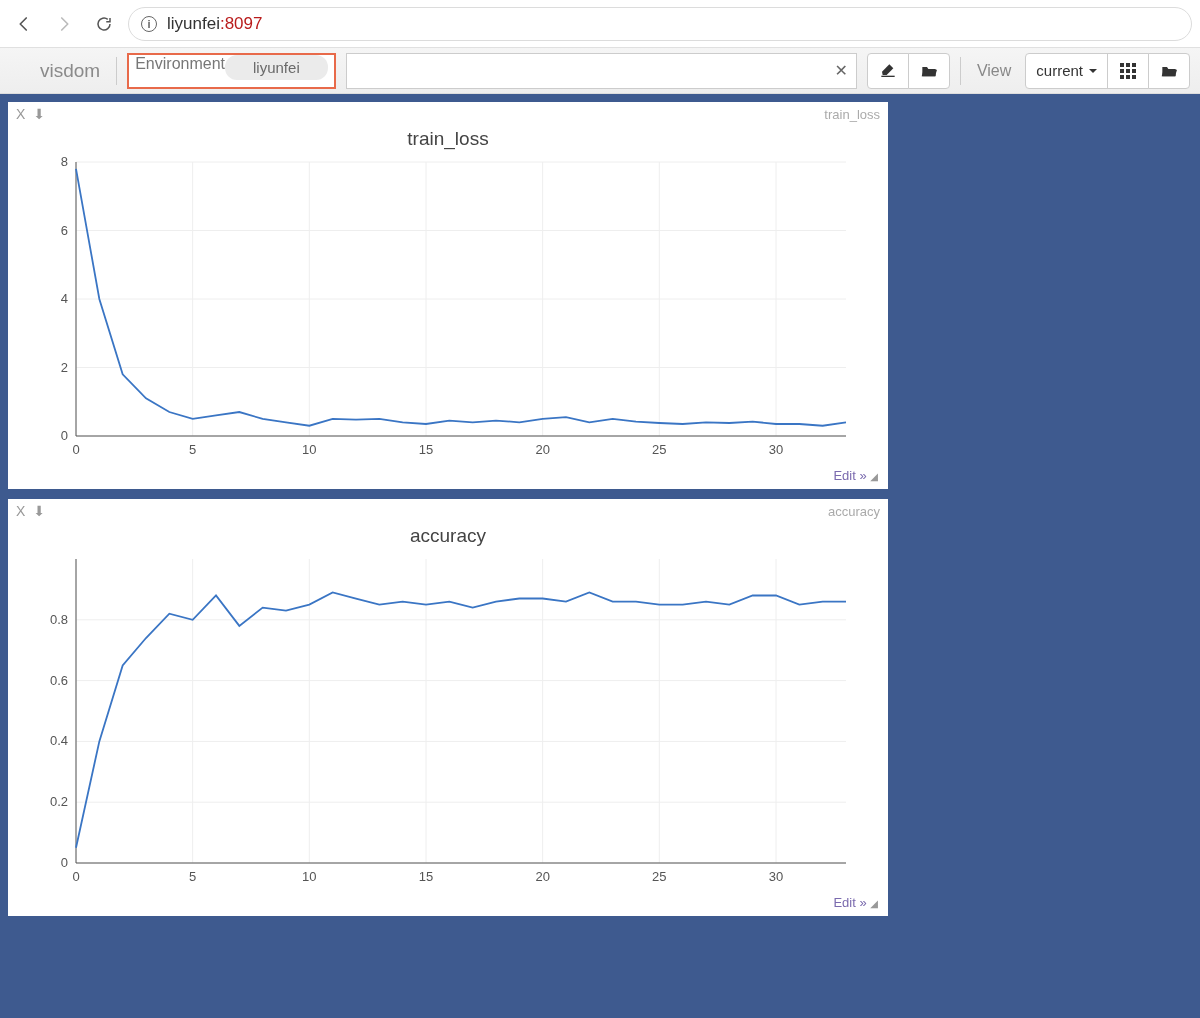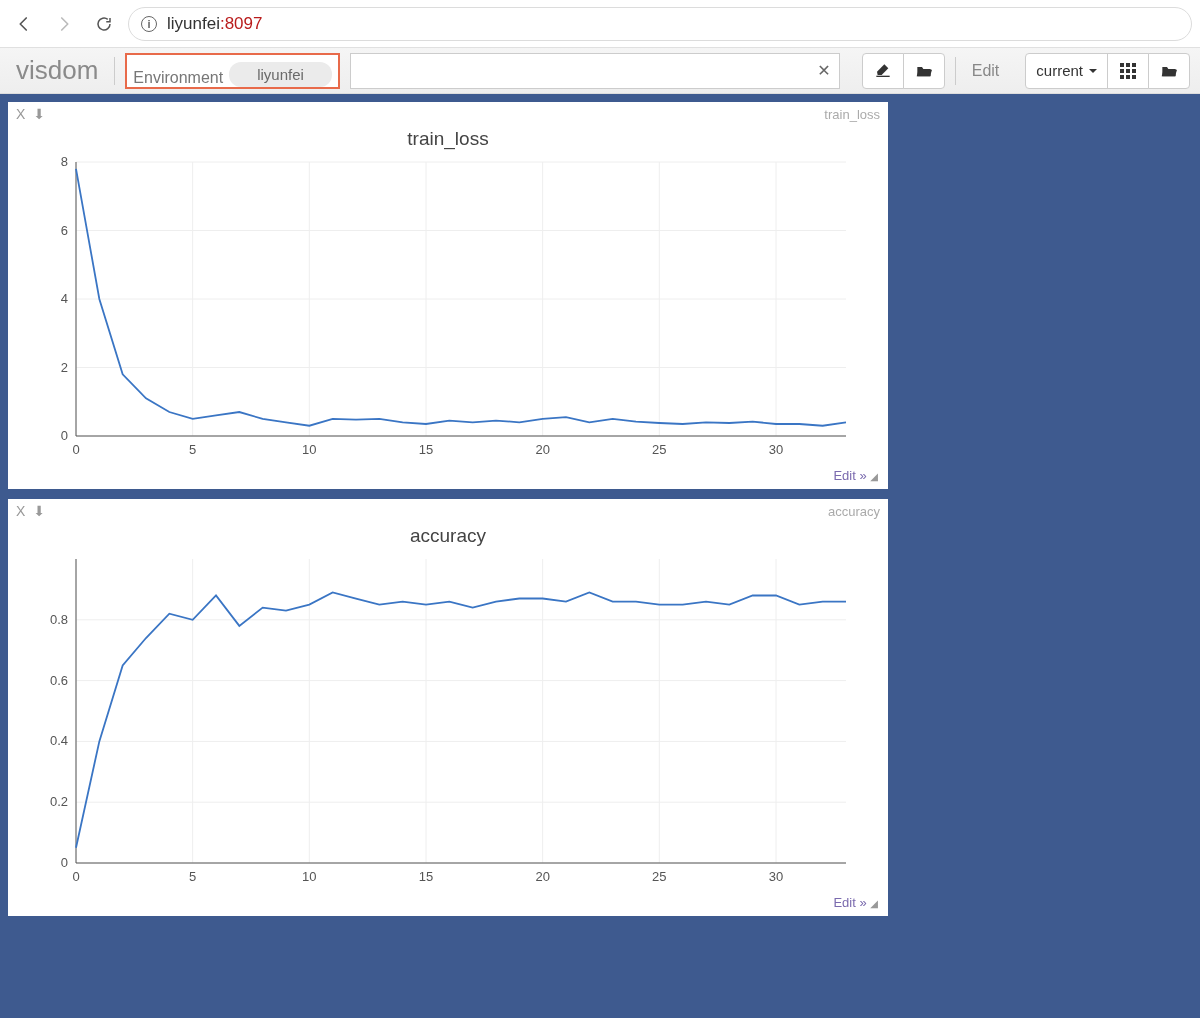--- a/index.html
+++ b/index.html
@@ -52,31 +52,31 @@
   display: flex;
   align-items: center;
   height: 46px;
   background: linear-gradient(#f5f5f5, #eeeeee);
   border-bottom: 1px solid #ddd;
   padding: 0 10px;
   gap: 10px;
 }
 .brand {
   color: #8a8a8a;
-  font-size: 26px;
+  font-size: 19px;
   padding: 0 6px;
+  margin-left: 24px;
 }
 .sep { width:1px; height:28px; background:#ccc; }
 .env-box {
   border: 2px solid #e86a4a;
   height: 36px;
   display: flex;
-  align-items: flex-end;
+  align-items: flex-start;
   padding: 0 6px;
-  gap: 6px;
   background: #fff;
 }
 .env-label { color: #777; font-size: 16px; }
 .env-chip {
   background: #ebebeb;
   color: #6a6a6a;
   padding: 4px 28px;
   border-radius: 12px;
   font-size: 15px;
 }
@@ -84,21 +84,21 @@
   flex: 1;
   height: 36px;
   border: 1px solid #ccc;
   background: #fff;
   display: flex;
   align-items: center;
   justify-content: flex-end;
   padding: 0 8px;
 }
 .close-x { color:#666; font-size:16px; }
-.btn-group { display:flex;margin-left:12px; }
+.btn-group { display:flex; }
 .btn {
   height: 36px;
   min-width: 42px;
   border: 1px solid #ccc;
   background: #fff;
   display: flex;
   align-items: center;
   justify-content: center;
   padding: 0 10px;
   margin-left: -1px;
@@ -191,21 +191,21 @@
         </svg>
     </div>
     <div class="btn">
       <svg width="16" height="14" viewBox="0 0 24 20">
           <path d="M2 4h7l2 3h11v11H2z" fill="#333"></path>
           <path d="M4 8h20l-3 10H1z" fill="#333"></path>
         </svg>
     </div>
   </div>
   <div class="sep"></div>
-  <span class="view-label">Edit</span>
+  <span class="view-label">View</span>
   <div class="btn-group">
     <div class="btn">
       <span>current</span>
       <span class="caret"></span>
     </div>
     <div class="btn">
       <span class="grid-icon">
           <span></span>
           <span></span>
           <span></span>

